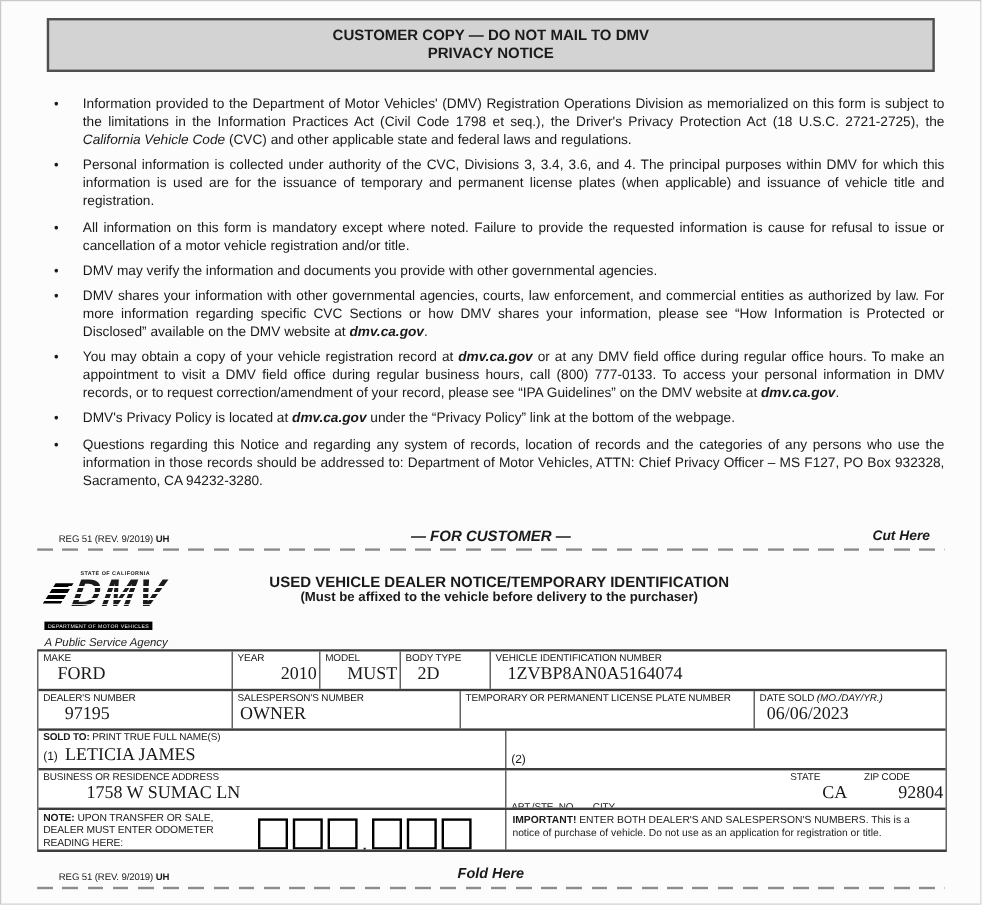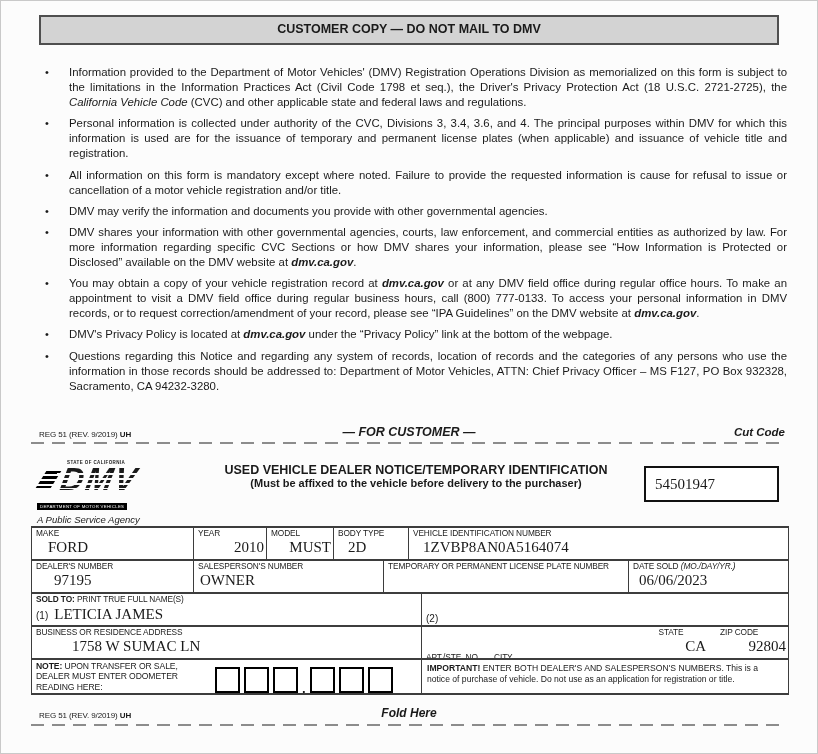--- a/index.html
+++ b/index.html
@@ -15,21 +15,21 @@
   }
   
   .bullets{margin:20px 30px 0 44px;}
   .bullet{display:flex;margin-bottom:6px;}
   .bullet .dot{width:24px;font-size:11px;line-height:15.1px;flex:none;}
   .bullet .txt{flex:1;font-size:11.4px;line-height:15.1px;text-align:justify;}
   .seg-i{font-style:italic;}
   .seg-b{font-weight:bold;}
   .seg-bi{font-weight:bold;font-style:italic;}
   
-  .strip{position:relative;margin:30px 30px 0;height:15px;}
+  .strip{position:relative;margin:30px 40px 0;height:15px;}
   .strip .reg{position:absolute;left:8px;bottom:0;font-size:8px;letter-spacing:-0.1px;}
   .strip .center{position:absolute;left:0;right:0;bottom:0;text-align:center;font-weight:bold;font-style:italic;font-size:12.5px;}
   .strip .right{position:absolute;right:2px;bottom:1px;font-weight:bold;font-style:italic;font-size:11.5px;}
   .dashes{height:2px;margin:3px 30px 0;background:repeating-linear-gradient(90deg,#8c8c8c 0 13px,transparent 13px 21px);}
   
   .form-head{position:relative;margin:14px 30px 0;width:758px;height:64px;}
   .logo{position:absolute;left:6px;top:2px;width:150px;}
   .logo-state{font-size:4.5px;font-weight:bold;letter-spacing:.4px;margin-left:30px;}
   .logo-dmv-wrap{position:relative;display:inline-block;margin-left:24px;}
   .logo-dmv{font-weight:bold;font-style:italic;font-size:32px;line-height:28px;letter-spacing:2px;transform:skewX(-10deg);display:inline-block;}
@@ -72,20 +72,21 @@
   .ocomma{font-weight:bold;font-size:13px;line-height:9px;}
   .imp-text{font-size:8.6px;line-height:10.8px;padding:2px 3px 0 1px;}
 </style>
 </head>
 <body>
 
 <div class="page">
 
   <div class="notice-box">
     <div>CUSTOMER COPY — DO NOT MAIL TO DMV</div>
+    <div>PRIVACY NOTICE</div>
   </div>
 
   <div class="bullets" id="bullets">
       <div class="bullet">
         <span class="dot">•</span>
         <div class="txt"><span>Information provided to the Department of Motor Vehicles' (DMV) Registration Operations Division as memorialized on this form is subject to the limitations in the Information Practices Act (Civil Code 1798 et seq.), the Driver's Privacy Protection Act (18 U.S.C. 2721-2725), the </span><span class="seg-i">California Vehicle Code</span><span> (CVC) and other applicable state and federal laws and regulations.</span></div>
       </div>
       <div class="bullet">
         <span class="dot">•</span>
         <div class="txt"><span>Personal information is collected under authority of the CVC, Divisions 3, 3.4, 3.6, and 4. The principal purposes within DMV for which this information is used are for the issuance of temporary and permanent license plates (when applicable) and issuance of vehicle title and registration.</span></div>
@@ -112,36 +113,35 @@
       </div>
       <div class="bullet">
         <span class="dot">•</span>
         <div class="txt"><span>Questions regarding this Notice and regarding any system of records, location of records and the categories of any persons who use the information in those records should be addressed to: Department of Motor Vehicles, ATTN: Chief Privacy Officer – MS F127, PO Box 932328, Sacramento, CA 94232-3280.</span></div>
       </div>
     </div>
 
   <div class="strip">
     <span class="reg"><span>REG 51 (REV. 9/2019) </span><span class="seg-b">UH</span></span>
     <span class="center">— FOR CUSTOMER —</span>
-    <span class="right">Cut Code</span>
+    <span class="right">Cut Here</span>
   </div>
   <div class="dashes"></div>
 
   <div class="form-head">
     <div class="logo">
       <div class="logo-state">STATE OF CALIFORNIA</div>
       <span class="logo-dmv-wrap"><span class="logo-dmv">DMV</span></span>
       <div><span class="logo-dept">DEPARTMENT OF MOTOR VEHICLES</span></div>
       <div class="logo-tag">A Public Service Agency</div>
     </div>
     <div class="form-titles">
       <div class="form-title">USED VEHICLE DEALER NOTICE/TEMPORARY IDENTIFICATION</div>
       <div class="form-subtitle">(Must be affixed to the vehicle before delivery to the purchaser)</div>
     </div>
-    <div class="form-number-box">54501947</div>
   </div>
 
   <div class="vtable">
 
     <div class="vrow">
       <div class="vc" style="width:162px">
         <div class="lab">MAKE</div>
         <div class="val" style="padding-left:12px">FORD</div>
       </div>
       <div class="vc" style="width:73px">

